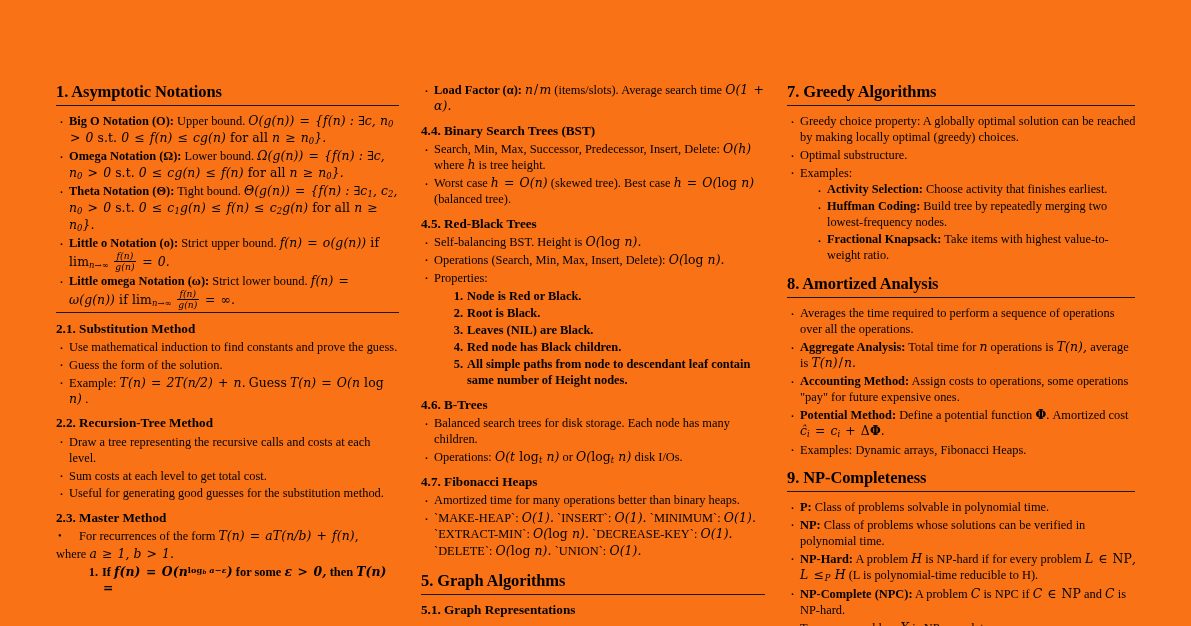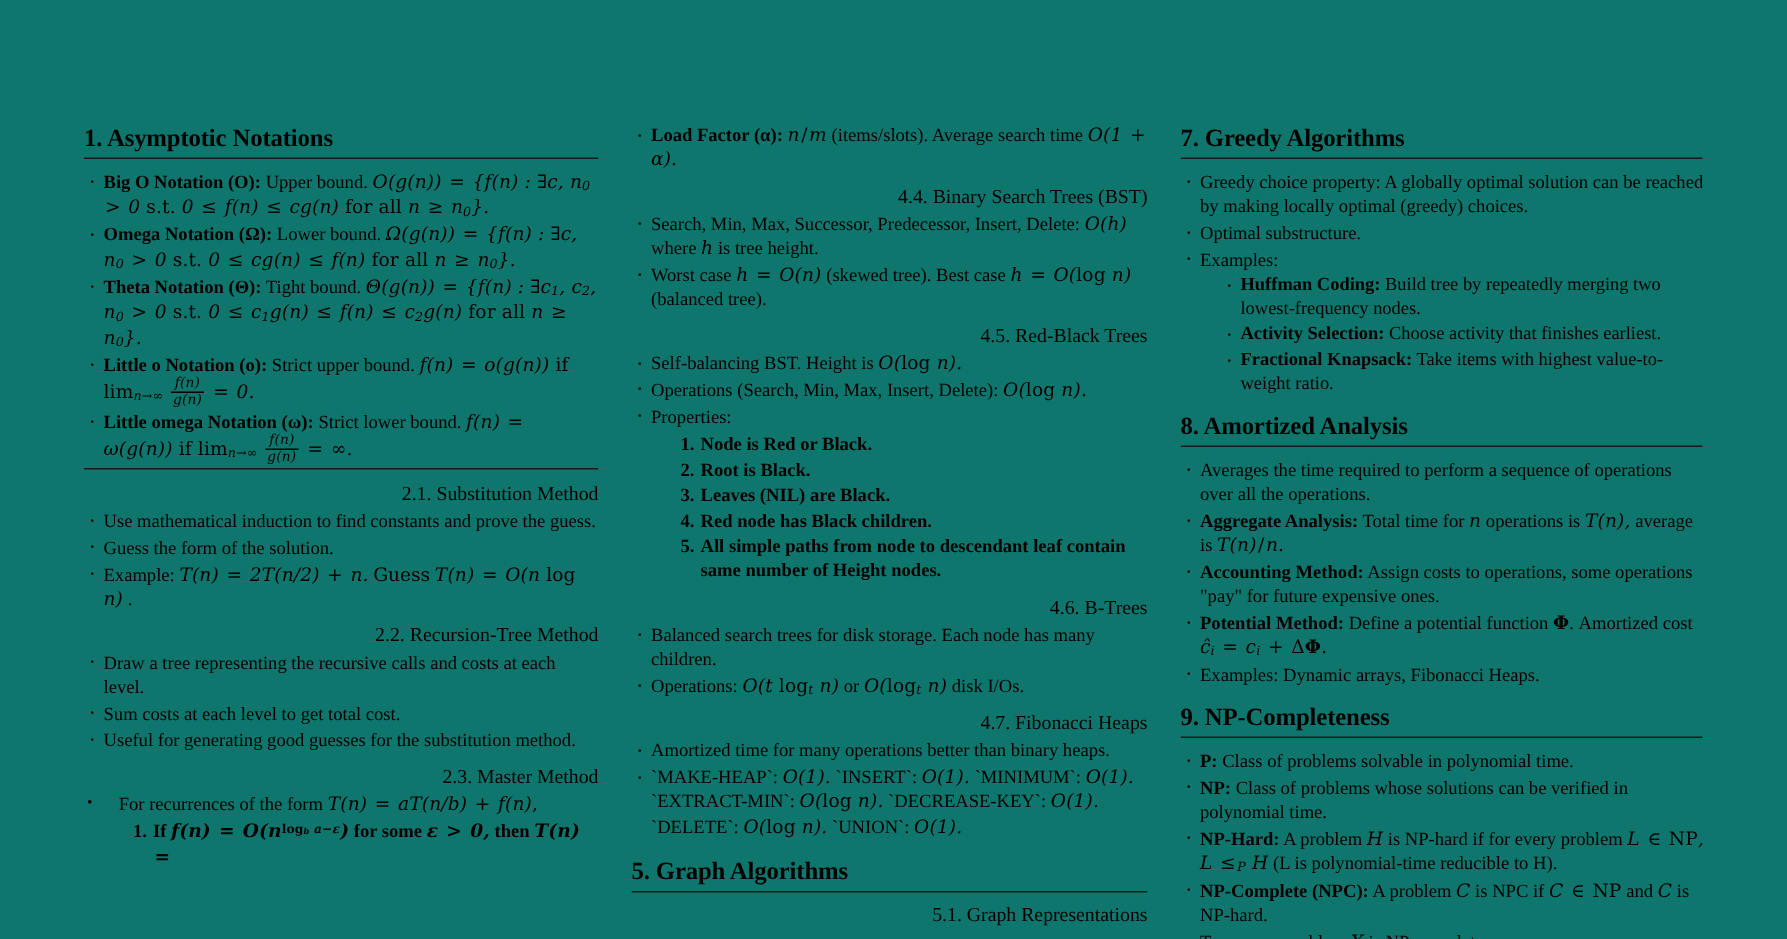--- a/index.html
+++ b/index.html
@@ -11,21 +11,21 @@
     width: 1191px;
     height: 626px;
     overflow: hidden;
     font-family: "Liberation Serif", "DejaVu Serif", serif;
     color: #000000;
   }
   .page {
     position: relative;
     width: 1191px;
     height: 626px;
-    background: #0f766e;
+    background: #f97316;
     box-sizing: border-box;
     padding: 82px 56px 0 56px;
   }
   .columns {
     display: flex;
     gap: 22px;
     height: 544px;
     overflow: hidden;
   }
   .column {
@@ -46,25 +46,24 @@
     letter-spacing: -0.1px;
   }
   .section-rule {
     border: 0;
     border-top: 1.6px solid #1a1a1a;
     margin: 0 0 7px 0;
     width: 100%;
   }
   h3.sub-title {
     font-size: 13.2px;
-    font-weight: normal;
+    font-weight: bold;
     margin: 8px 0 2px 0;
     padding: 0;
     line-height: 1.25;
-    text-align: right;
   }
   h2.section-title:first-child { margin-top: 0; }
 
   ul.bullets {
     list-style: none;
     margin: 0 0 2px 0;
     padding: 0;
   }
   ul.bullets > li {
     position: relative;
@@ -232,20 +231,24 @@
         <li>Draw a tree representing the recursive calls and costs at each level.</li>
         <li>Sum costs at each level to get total cost.</li>
         <li>Useful for generating good guesses for the substitution method.</li>
       </ul>
 
       <h3 class="sub-title">2.3. Master Method</h3>
       <ul class="bullets">
         <li class="big-dot">
           &nbsp;<span>For recurrences of the form</span>
           <span class="math">T(n) <span class="op">=</span> aT(n/b) <span class="op">+</span> f(n)<span class="mathr">,</span></span>
+        </li>
+        <li class="nobullet">
+          <span>where</span>
+          <span class="math">a <span class="op">≥</span> 1, b <span class="op">&gt;</span> 1.</span>
         </li>
       </ul>
       <ol class="numlist">
         <li>
           <span>If</span>
           <span class="math">f(n) <span class="op">=</span> O(n<sup><span class="mathr">log</span><sub>b</sub> a−ε</sup>)</span>
           <span>for some</span>
           <span class="math">ε <span class="op">&gt;</span> 0,</span>
           <span>then</span>
           <span class="math">T(n) <span class="op">=</span></span>
@@ -344,26 +347,26 @@
 
       <h2 class="section-title">7. Greedy Algorithms</h2>
       <hr class="section-rule">
       <ul class="bullets">
         <li>Greedy choice property: A globally optimal solution can be reached by making locally optimal (greedy) choices.</li>
         <li>Optimal substructure.</li>
         <li>
           <span>Examples:</span>
           <ul class="subbullets">
             <li>
+              <b>Activity Selection:</b>
+              <span>Choose activity that finishes earliest.</span>
+            </li>
+            <li>
               <b>Huffman Coding:</b>
               <span>Build tree by repeatedly merging two lowest-frequency nodes.</span>
-            </li>
-            <li>
-              <b>Activity Selection:</b>
-              <span>Choose activity that finishes earliest.</span>
             </li>
             <li>
               <b>Fractional Knapsack:</b>
               <span>Take items with highest value-to-weight ratio.</span>
             </li>
           </ul>
         </li>
       </ul>
 
       <h2 class="section-title" style="margin-top:10px">8. Amortized Analysis</h2>

